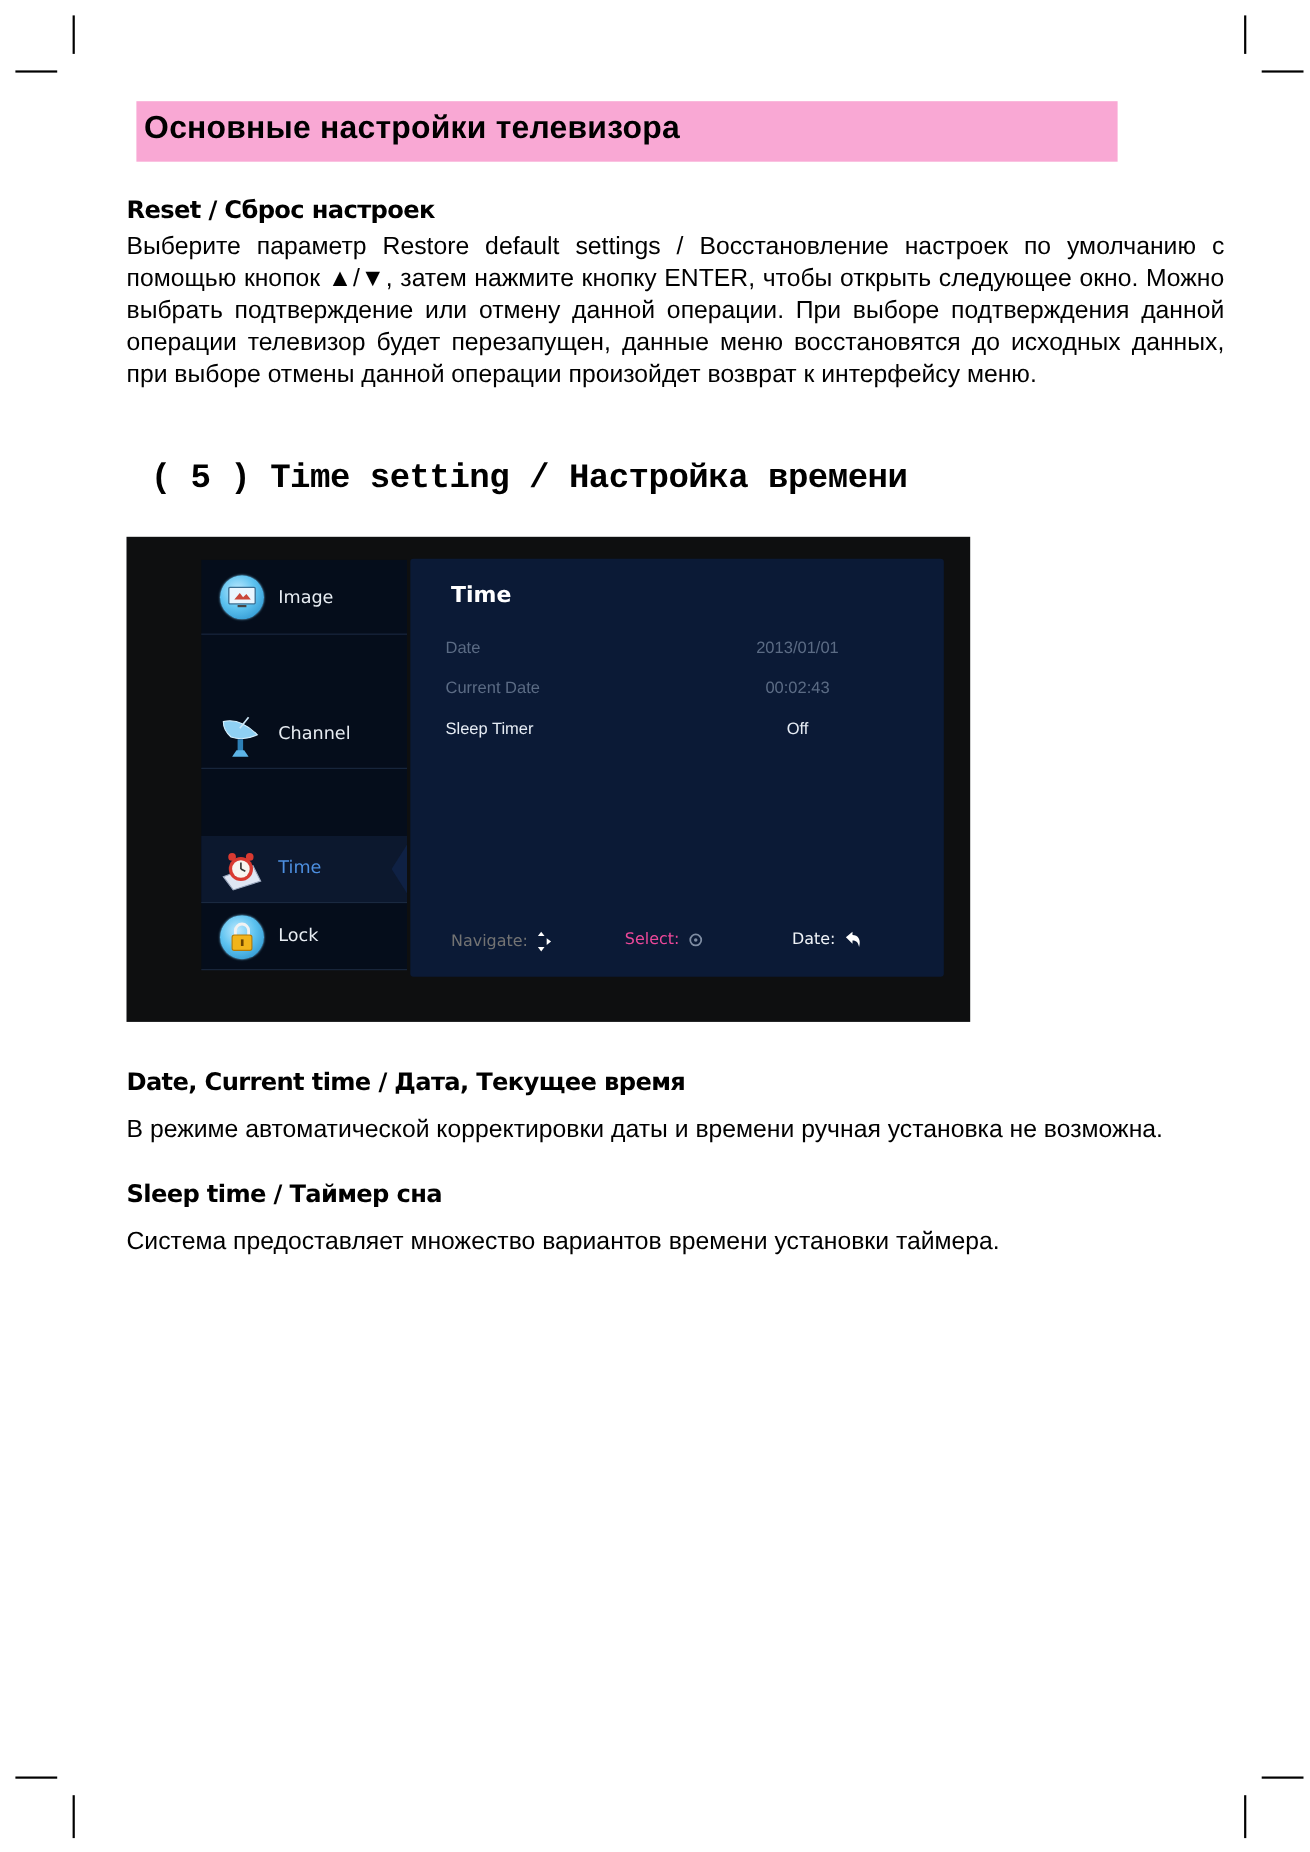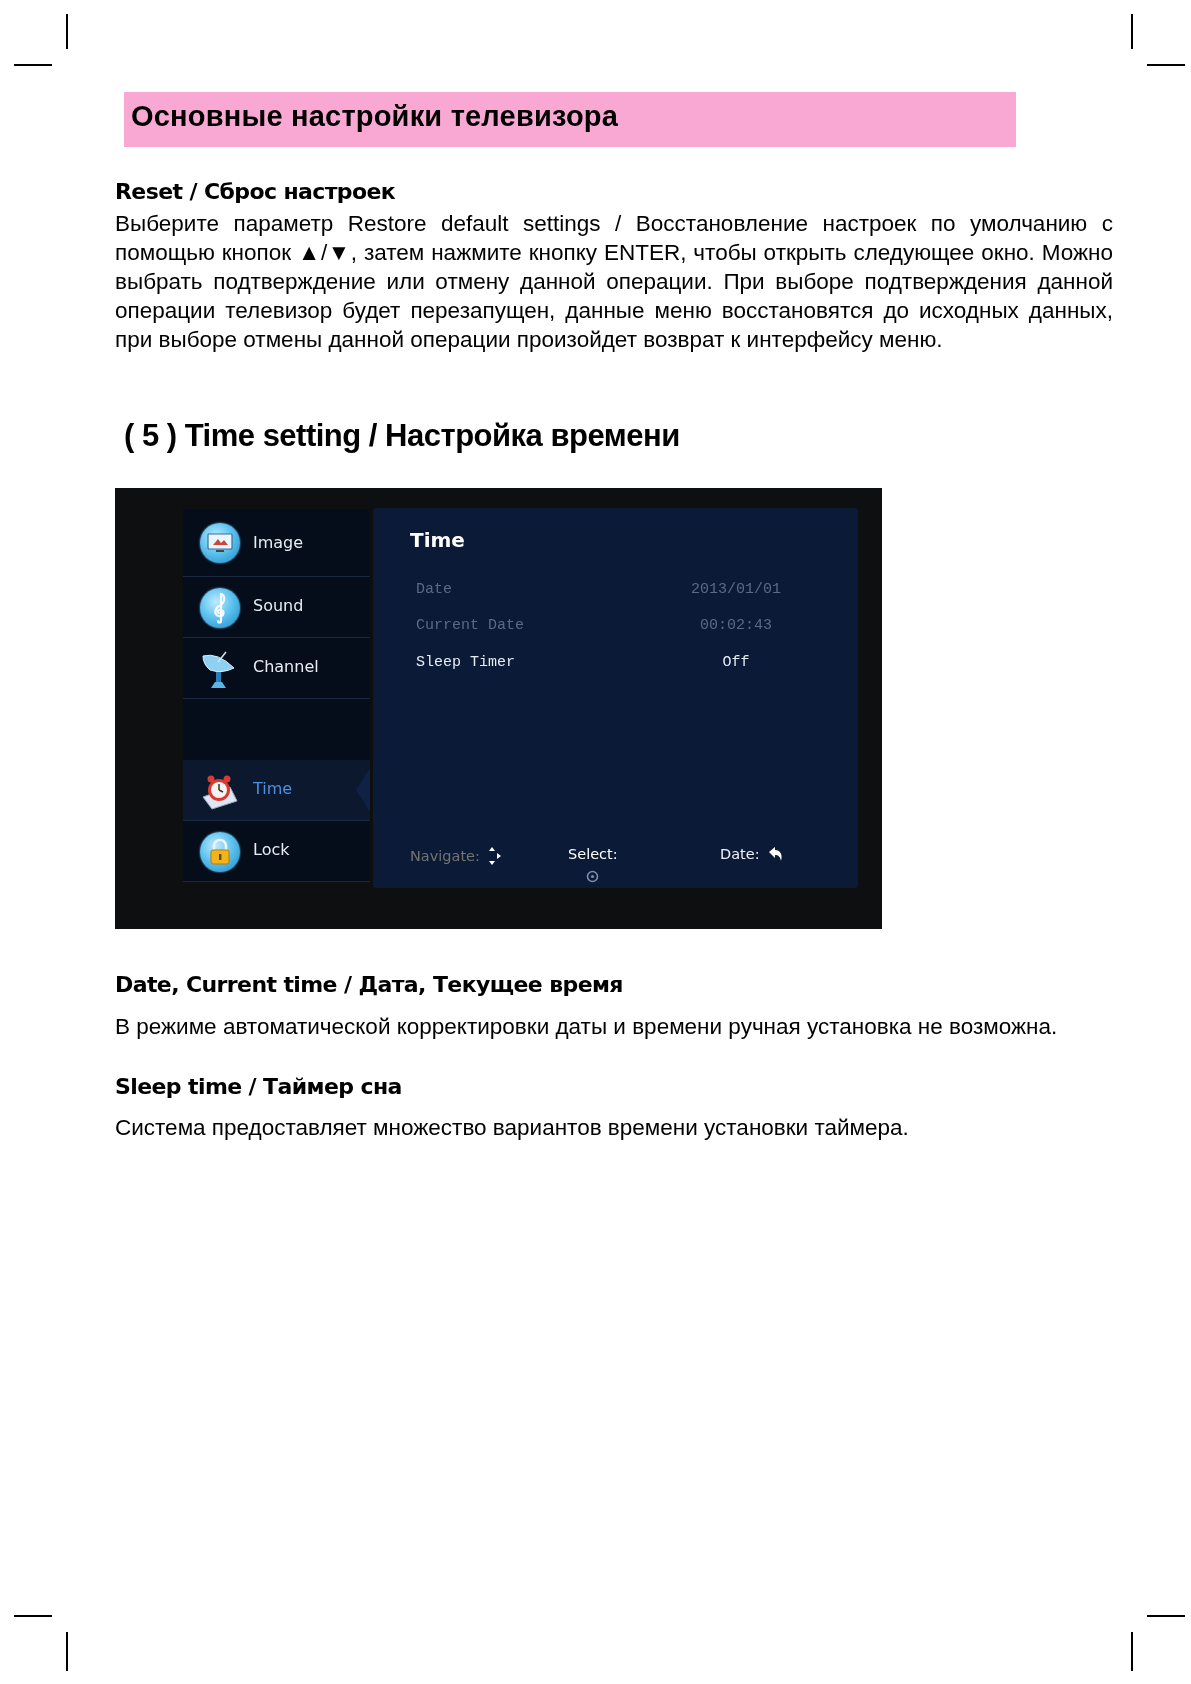--- a/index.html
+++ b/index.html
@@ -7,45 +7,45 @@
 
   .crop { position:absolute; background:#000; }
 
   .title-bar { position:absolute; left:124px; top:92px; width:892px; height:55px; background:#f9a8d4; }
   .title-bar .t { position:absolute; left:7px; top:8px; font-family:"Liberation Sans", sans-serif; font-weight:bold; font-size:29px; letter-spacing:0.2px; }
 
   .h-sub { position:absolute; left:115px; font-family:"DejaVu Sans", sans-serif; font-weight:bold; font-size:22px; letter-spacing:-0.6px; white-space:nowrap; }
   .body-text { position:absolute; left:115px; width:998px; font-family:"Liberation Sans", sans-serif; font-size:22.5px; line-height:29px; text-align:justify; }
   .body-line { position:absolute; left:115px; font-family:"Liberation Sans", sans-serif; font-size:22.5px; white-space:nowrap; }
 
-  .section-heading { position:absolute; left:124px; top:418px; font-family:Liberation Sans, sans-serif; font-weight:bold; font-size:31px; letter-spacing:-0.5px; white-space:nowrap; }
+  .section-heading { position:absolute; left:137px; top:418px; font-family:Liberation Mono, monospace; font-weight:bold; font-size:31px; letter-spacing:-0.5px; white-space:nowrap; }
 
   
   .tv { position:absolute; left:115px; top:488px; width:767px; height:441px; background:#0e0f10; }
   .sidebar { position:absolute; left:68px; top:21px; width:187px; height:372px; background:#050d1b; }
   .menu-item { position:absolute; left:0; width:187px; height:61px; border-bottom:1px solid #1a2940; box-sizing:border-box; }
   .menu-item.selected { background:#0c182e; }
   .menu-item .notch { position:absolute; right:0; top:8px; width:0; height:0; border-top:22px solid transparent; border-bottom:22px solid transparent; border-right:14px solid #0f2144; }
   .menu-item .ico { position:absolute; left:17px; top:11px; width:40px; height:40px; border-radius:50%; background:radial-gradient(circle at 40% 35%, #bfeaff 0%, #5ec3f0 45%, #1f86c4 100%); box-shadow:0 0 2px #7fd2ff; display:flex; align-items:center; justify-content:center; }
   .menu-item .ico svg { display:block; }
   .menu-item .lbl { position:absolute; left:70px; top:19px; font-family:"DejaVu Sans", sans-serif; font-size:16px; color:#e8edf3; }
   .menu-item.selected .lbl { color:#4d8fe0; }
 
   .panel { position:absolute; left:258px; top:20px; width:485px; height:380px; background:#0b1a36; border-radius:3px; }
   .panel-title { position:absolute; left:37px; top:20px; font-family:"DejaVu Sans", sans-serif; font-weight:bold; font-size:20px; color:#ffffff; }
-  .row { position:absolute; left:43px; width:400px; height:24px; font-family:Liberation Mono, monospace; font-size:15px; }
+  .row { position:absolute; left:32px; width:400px; height:24px; font-family:Liberation Sans, sans-serif; font-size:15px; }
   .row .k { position:absolute; left:0; top:0; }
   .row .v { position:absolute; left:255px; width:130px; top:0; text-align:center; }
   .row.disabled { color:#5b6b84; }
   .row.enabled { color:#e6ecf4; }
 
   .footer { position:absolute; left:0; bottom:18px; width:485px; height:24px; font-family:"DejaVu Sans", sans-serif; font-size:14.5px; }
   .hint { position:absolute; top:0; display:flex; align-items:center; gap:8px; }
   .hint.nav { left:37px; color:#737373; }
-  .hint.sel { left:195px; color:#ffffff;flex-direction:column; }
+  .hint.sel { left:195px; color:#ec4899; }
   .hint.back { left:347px; color:#f0f3f7; }
 </style>
 </head>
 <body>
 
 <div class="crop" style="left:66px;top:14px;width:2px;height:35px;"></div>
 <div class="crop" style="left:14px;top:64px;width:38px;height:2px;"></div>
 <div class="crop" style="left:1131px;top:14px;width:2px;height:35px;"></div>
 <div class="crop" style="left:1147px;top:64px;width:38px;height:2px;"></div>
 <div class="crop" style="left:14px;top:1615px;width:38px;height:2px;"></div>
@@ -69,28 +69,20 @@
       <div class="ico" style="top:14px;">
         <svg width="26" height="22" viewBox="0 0 26 22">
             <rect x="1" y="2" width="24" height="15" rx="1" fill="#e9f6ff" stroke="#3b6f93" stroke-width="1.2"></rect>
             <path d="M6 13 L11 7 L14 11 L17 8 L21 13 Z" fill="#c9473b"></path>
             <rect x="9" y="18" width="8" height="2" fill="#444"></rect>
           </svg>
       </div>
       <div class="lbl" style="top:24px;">Image</div>
     </div>
 
-    <div class="menu-item" style="top:68px;">
-      <div class="ico">
-        <svg width="20" height="32" viewBox="0 0 20 32">
-            <path d="M11 2 C16 4 15 11 9 14 C4 17 4 23 9 24 C14 25 15 19 11 18 C7 17 7 21 9 21 M11 2 L11 29 C11 31 8 31 8 29" fill="none" stroke="#f5fbff" stroke-width="2.2" stroke-linecap="round"></path>
-          </svg>
-      </div>
-      <div class="lbl">Sound</div>
-    </div>
 
     <div class="menu-item" style="top:129px;">
       <div class="ico" style="background:none;box-shadow:none;">
         <svg width="40" height="42" viewBox="0 0 40 42">
             <path d="M3 8 Q18 4 34 20 Q22 26 10 22 Q3 16 3 8 Z" fill="#8fd0f3" stroke="#d7f1ff" stroke-width="1"></path>
             <line x1="18" y1="14" x2="26" y2="4" stroke="#cfe8f8" stroke-width="1.5"></line>
             <rect x="16" y="24" width="5" height="14" fill="#2d7fb6"></rect>
             <path d="M11 40 L26 40 L22 34 L15 34 Z" fill="#5db4e6"></path>
           </svg>
       </div>

